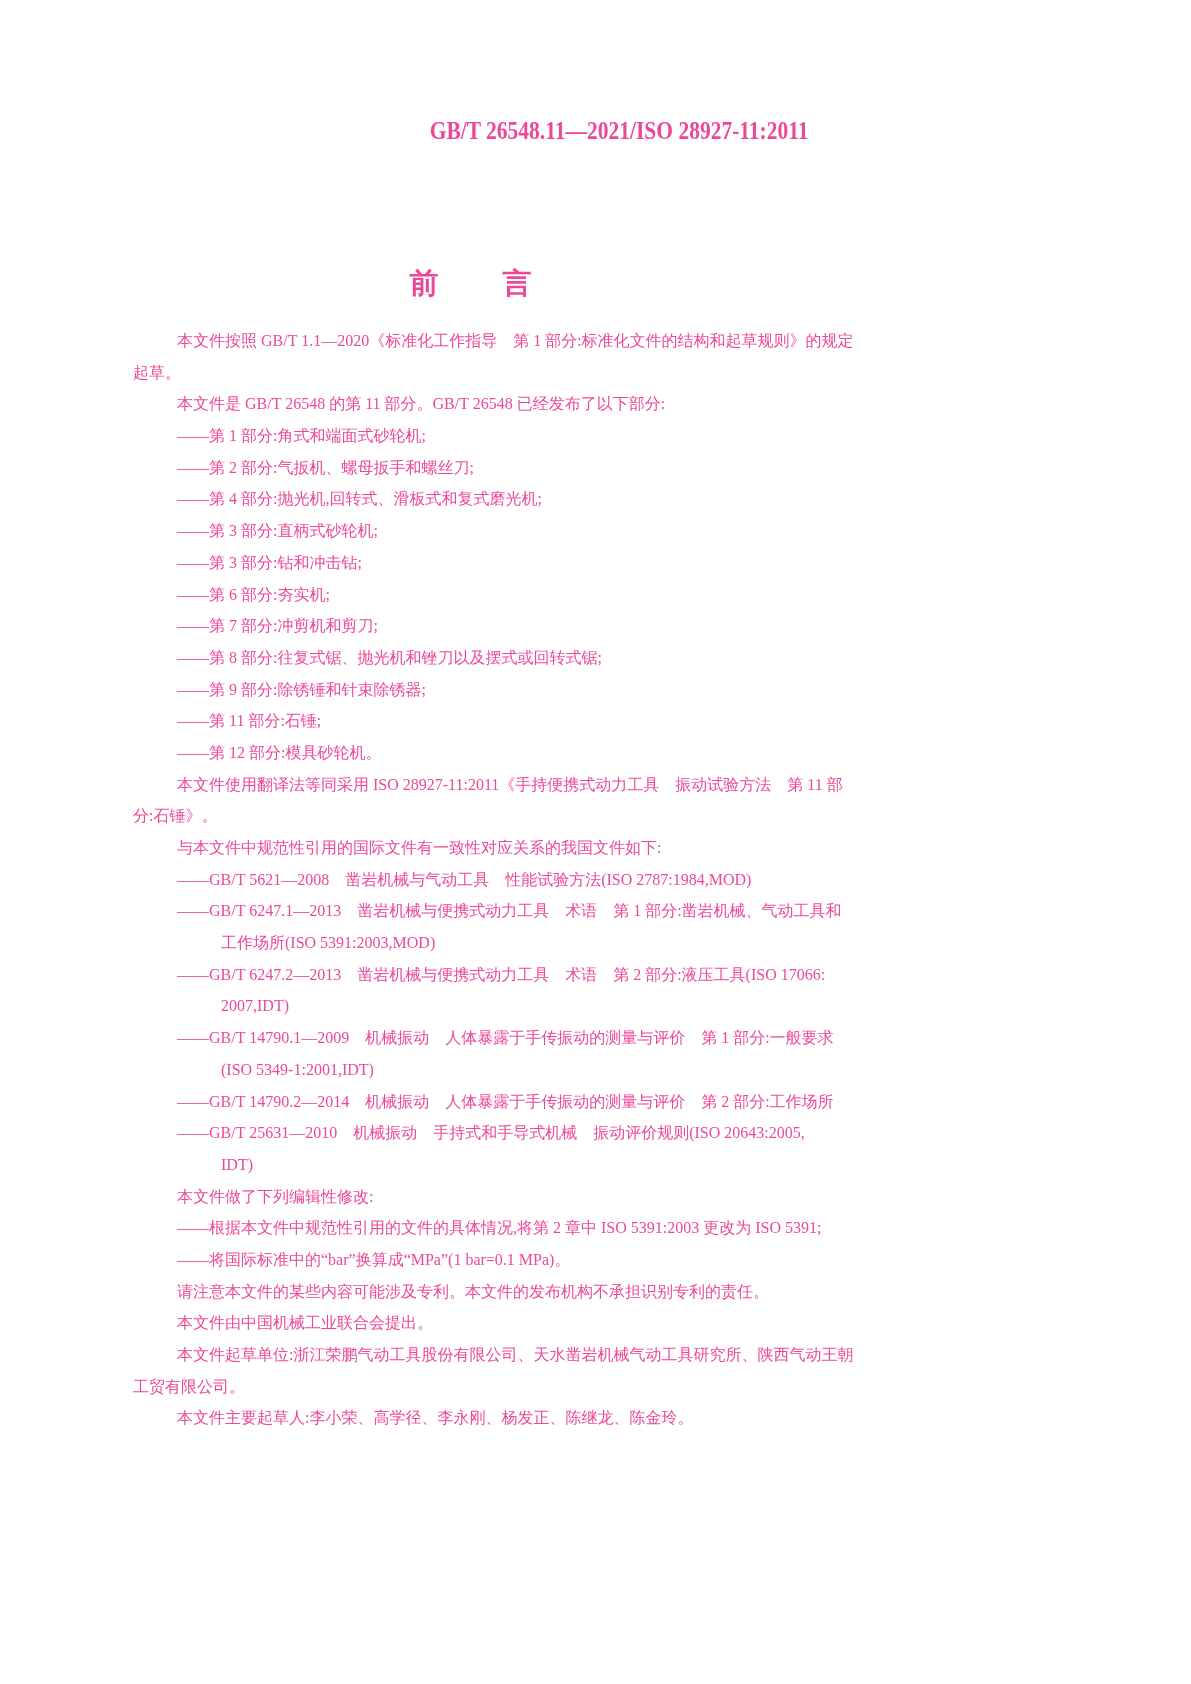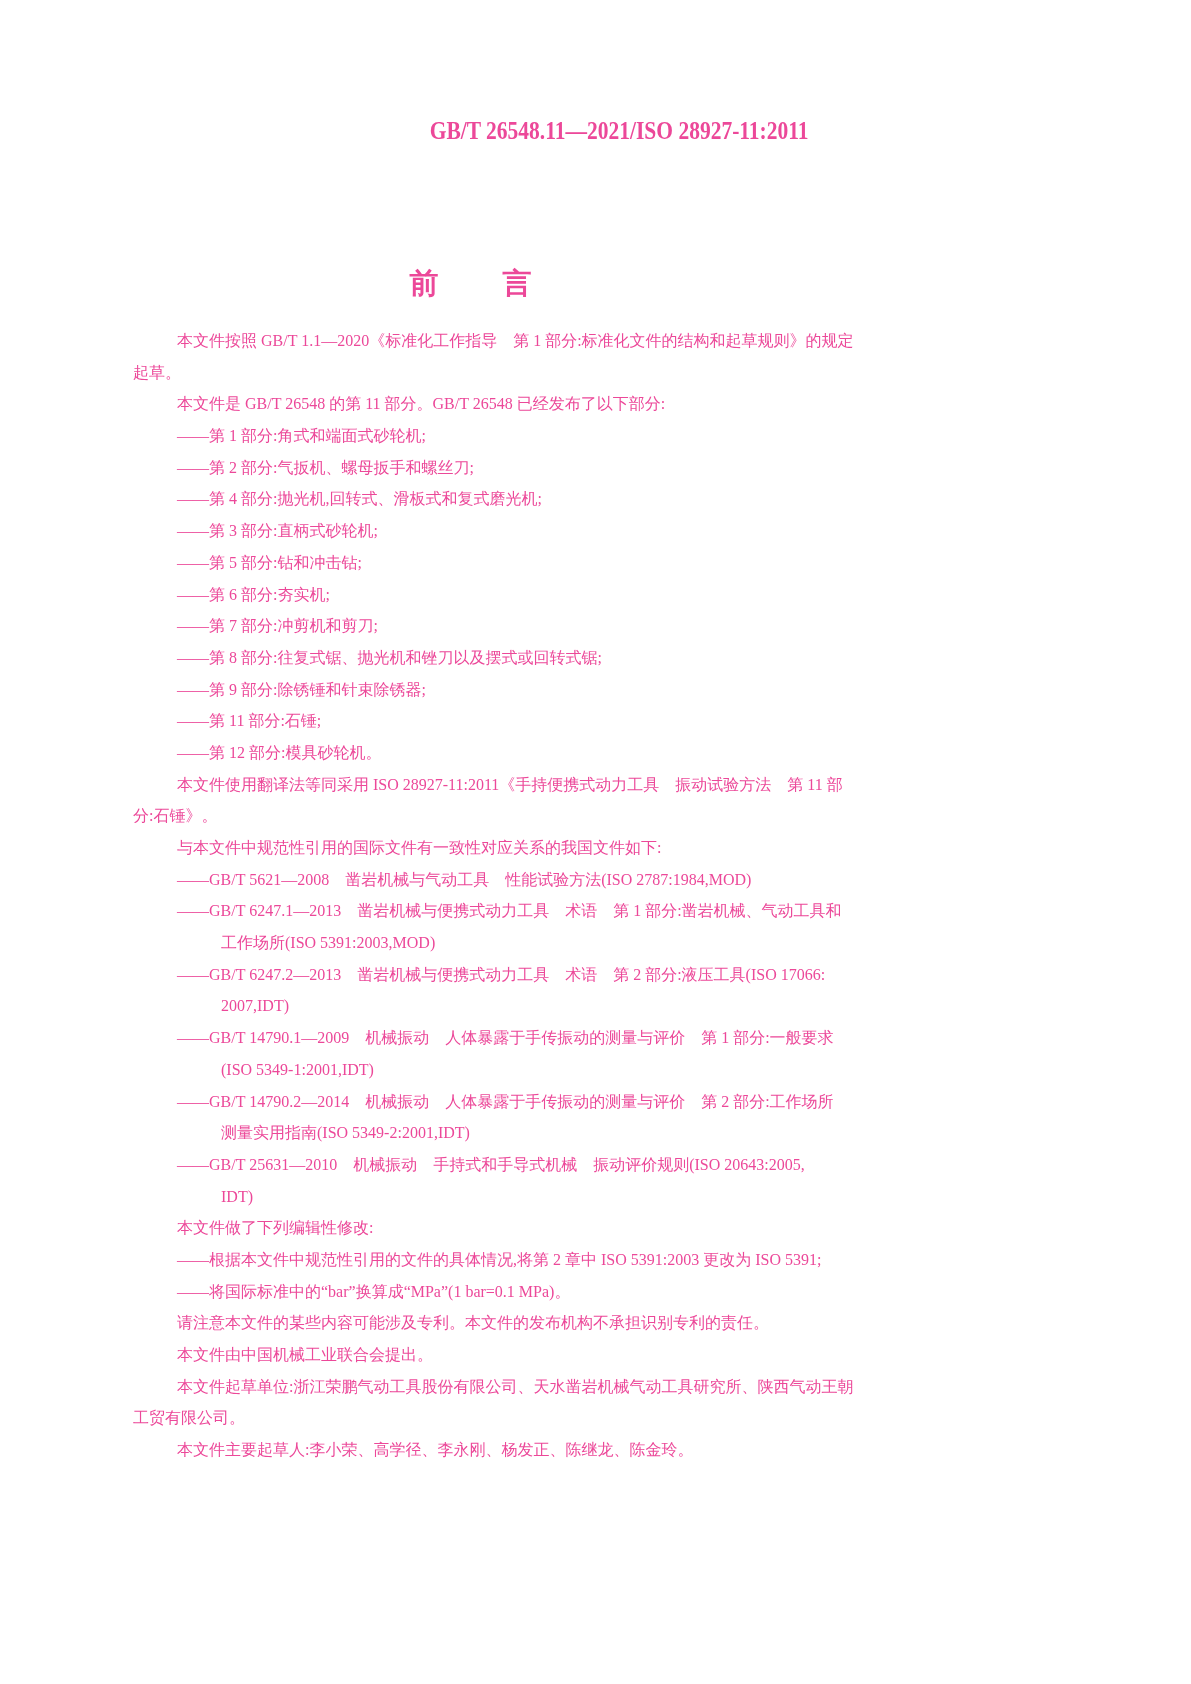--- a/index.html
+++ b/index.html
@@ -82,39 +82,38 @@
   <div class="doc-title">前　　言</div>
 
   <div class="body-text">
       <div class="line para-first">本文件按照 GB/T 1.1—2020《标准化工作指导　第 1 部分:标准化文件的结构和起草规则》的规定</div>
       <div class="line para-cont">起草。</div>
       <div class="line para-first">本文件是 GB/T 26548 的第 11 部分。GB/T 26548 已经发布了以下部分:</div>
       <div class="line dash">——第 1 部分:角式和端面式砂轮机;</div>
       <div class="line dash">——第 2 部分:气扳机、螺母扳手和螺丝刀;</div>
       <div class="line dash">——第 4 部分:抛光机,回转式、滑板式和复式磨光机;</div>
       <div class="line dash">——第 3 部分:直柄式砂轮机;</div>
-      <div class="line dash">——第 5 部分:钻和冲击钻;</div>
+      <div class="line dash">——第 3 部分:钻和冲击钻;</div>
       <div class="line dash">——第 6 部分:夯实机;</div>
       <div class="line dash">——第 7 部分:冲剪机和剪刀;</div>
       <div class="line dash">——第 8 部分:往复式锯、抛光机和锉刀以及摆式或回转式锯;</div>
       <div class="line dash">——第 9 部分:除锈锤和针束除锈器;</div>
       <div class="line dash">——第 11 部分:石锤;</div>
       <div class="line dash">——第 12 部分:模具砂轮机。</div>
       <div class="line para-first">本文件使用翻译法等同采用 ISO 28927-11:2011《手持便携式动力工具　振动试验方法　第 11 部</div>
       <div class="line para-cont">分:石锤》。</div>
       <div class="line para-first">与本文件中规范性引用的国际文件有一致性对应关系的我国文件如下:</div>
       <div class="line dash">——GB/T 5621—2008　凿岩机械与气动工具　性能试验方法(ISO 2787:1984,MOD)</div>
       <div class="line dash">——GB/T 6247.1—2013　凿岩机械与便携式动力工具　术语　第 1 部分:凿岩机械、气动工具和</div>
       <div class="line ref-cont">工作场所(ISO 5391:2003,MOD)</div>
       <div class="line dash">——GB/T 6247.2—2013　凿岩机械与便携式动力工具　术语　第 2 部分:液压工具(ISO 17066:</div>
       <div class="line ref-cont">2007,IDT)</div>
       <div class="line dash">——GB/T 14790.1—2009　机械振动　人体暴露于手传振动的测量与评价　第 1 部分:一般要求</div>
       <div class="line ref-cont">(ISO 5349-1:2001,IDT)</div>
       <div class="line dash">——GB/T 14790.2—2014　机械振动　人体暴露于手传振动的测量与评价　第 2 部分:工作场所</div>
-      <div class="line ref-cont">测量实用指南(ISO 5349-2:2001,IDT)</div>
       <div class="line dash">——GB/T 25631—2010　机械振动　手持式和手导式机械　振动评价规则(ISO 20643:2005,</div>
       <div class="line ref-cont">IDT)</div>
       <div class="line para-first">本文件做了下列编辑性修改:</div>
       <div class="line dash">——根据本文件中规范性引用的文件的具体情况,将第 2 章中 ISO 5391:2003 更改为 ISO 5391;</div>
       <div class="line dash">——将国际标准中的“bar”换算成“MPa”(1 bar=0.1 MPa)。</div>
       <div class="line para-first">请注意本文件的某些内容可能涉及专利。本文件的发布机构不承担识别专利的责任。</div>
       <div class="line para-first">本文件由中国机械工业联合会提出。</div>
       <div class="line para-first">本文件起草单位:浙江荣鹏气动工具股份有限公司、天水凿岩机械气动工具研究所、陕西气动王朝</div>
       <div class="line para-cont">工贸有限公司。</div>
       <div class="line para-first">本文件主要起草人:李小荣、高学径、李永刚、杨发正、陈继龙、陈金玲。</div>

